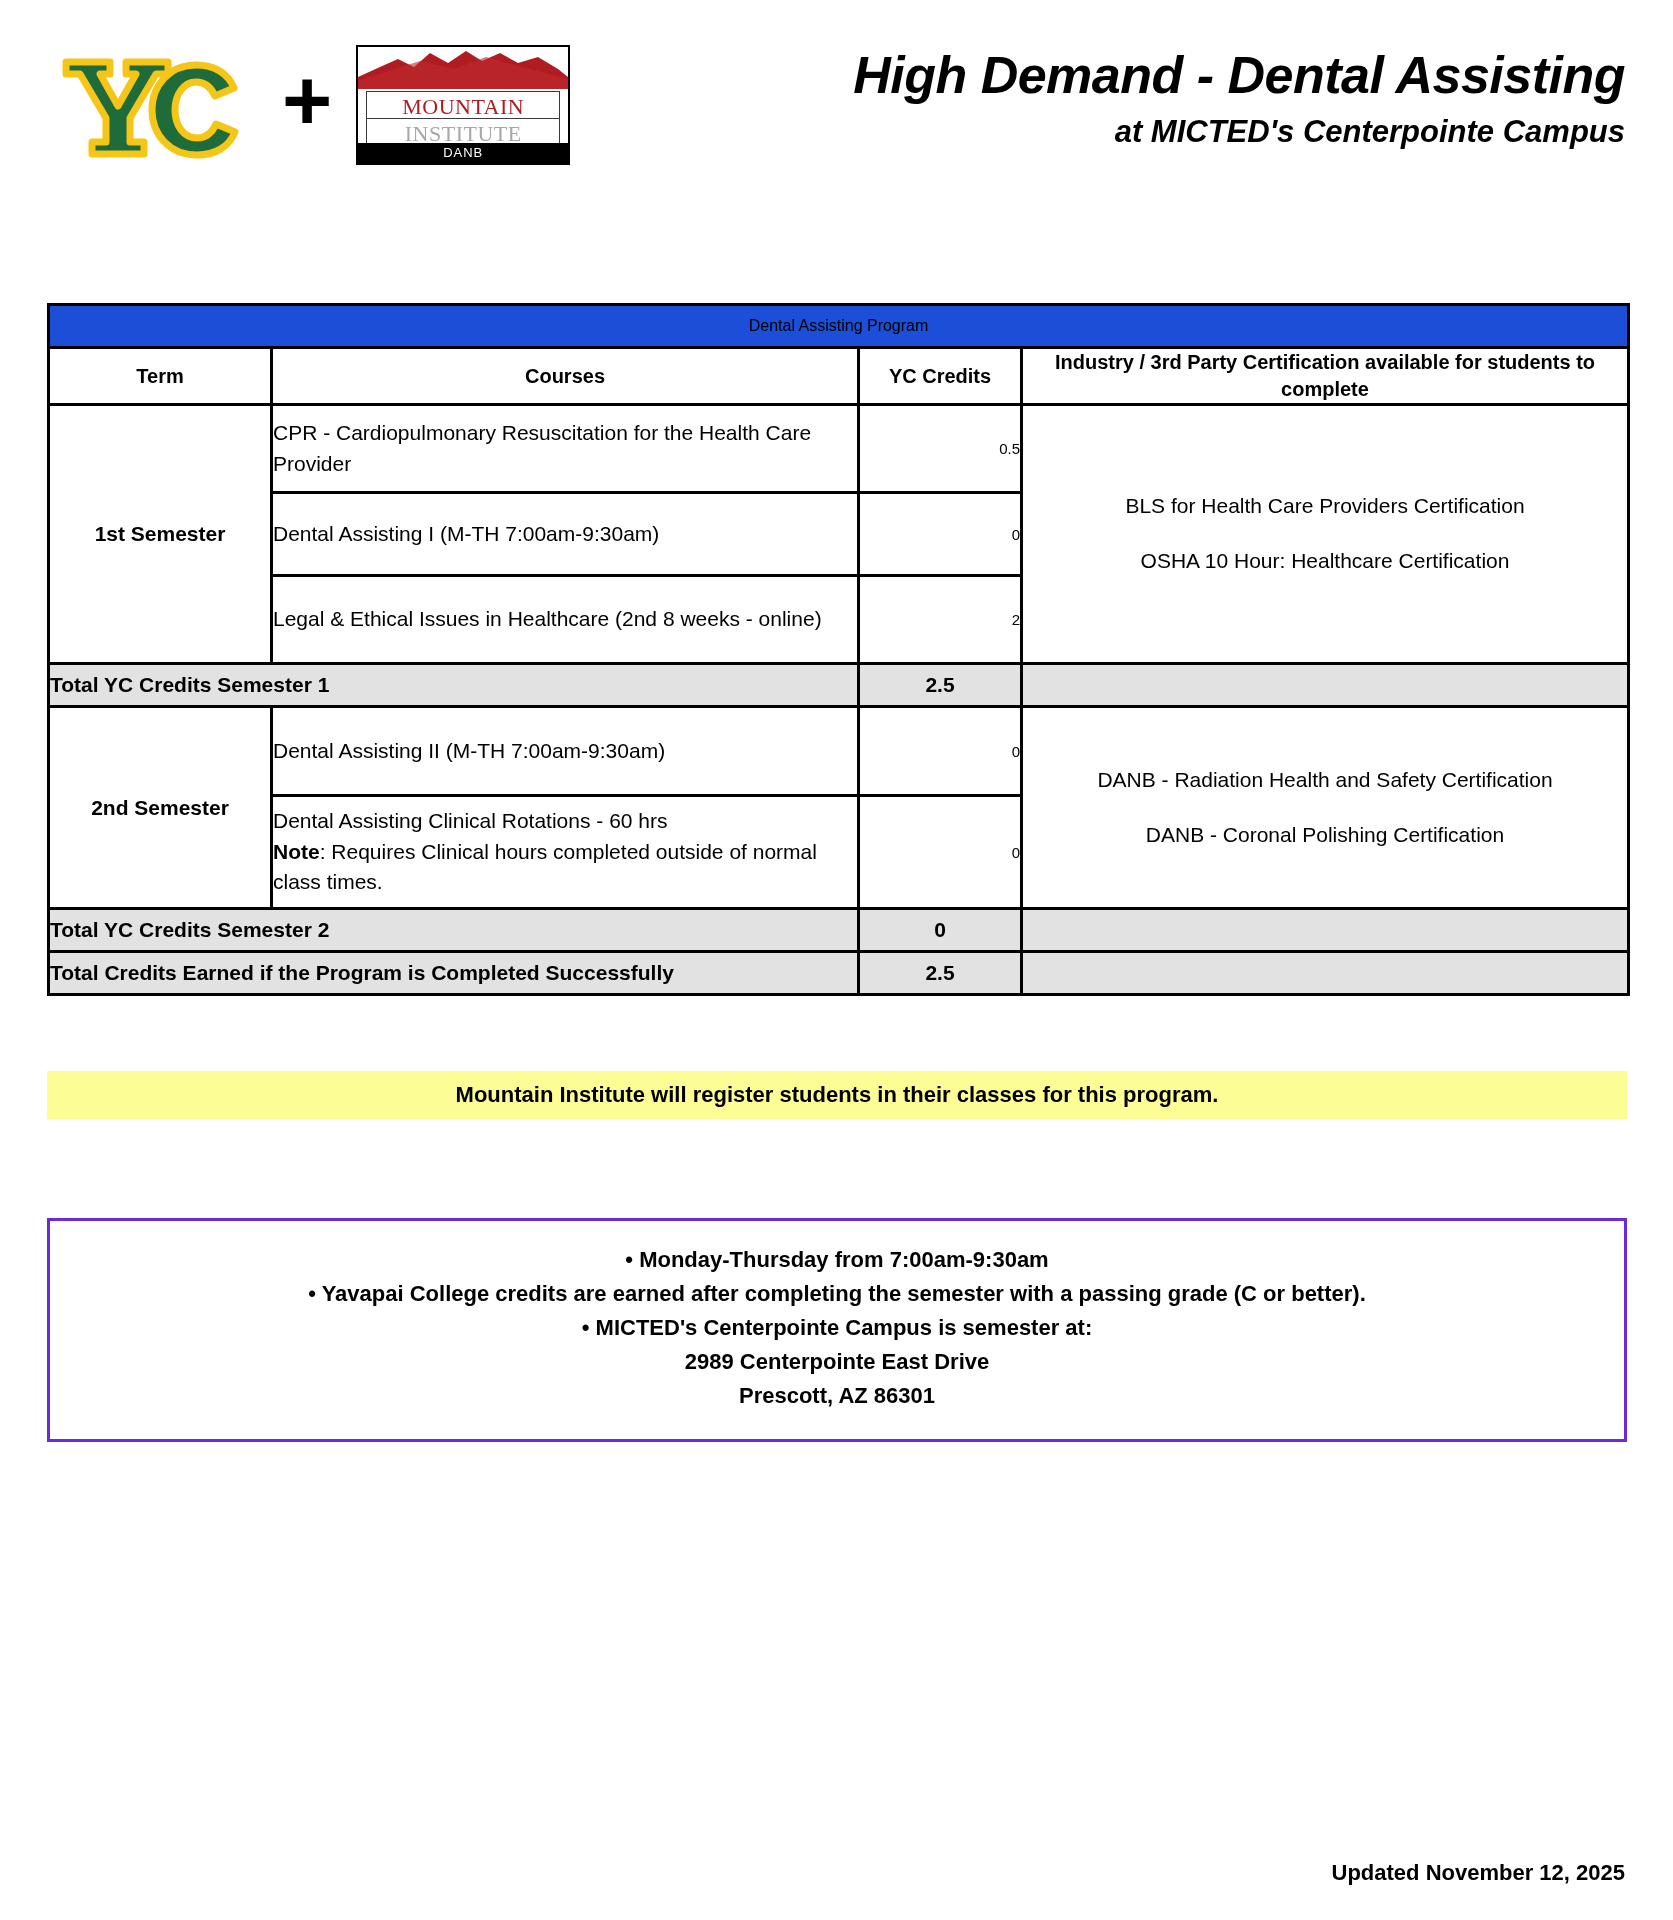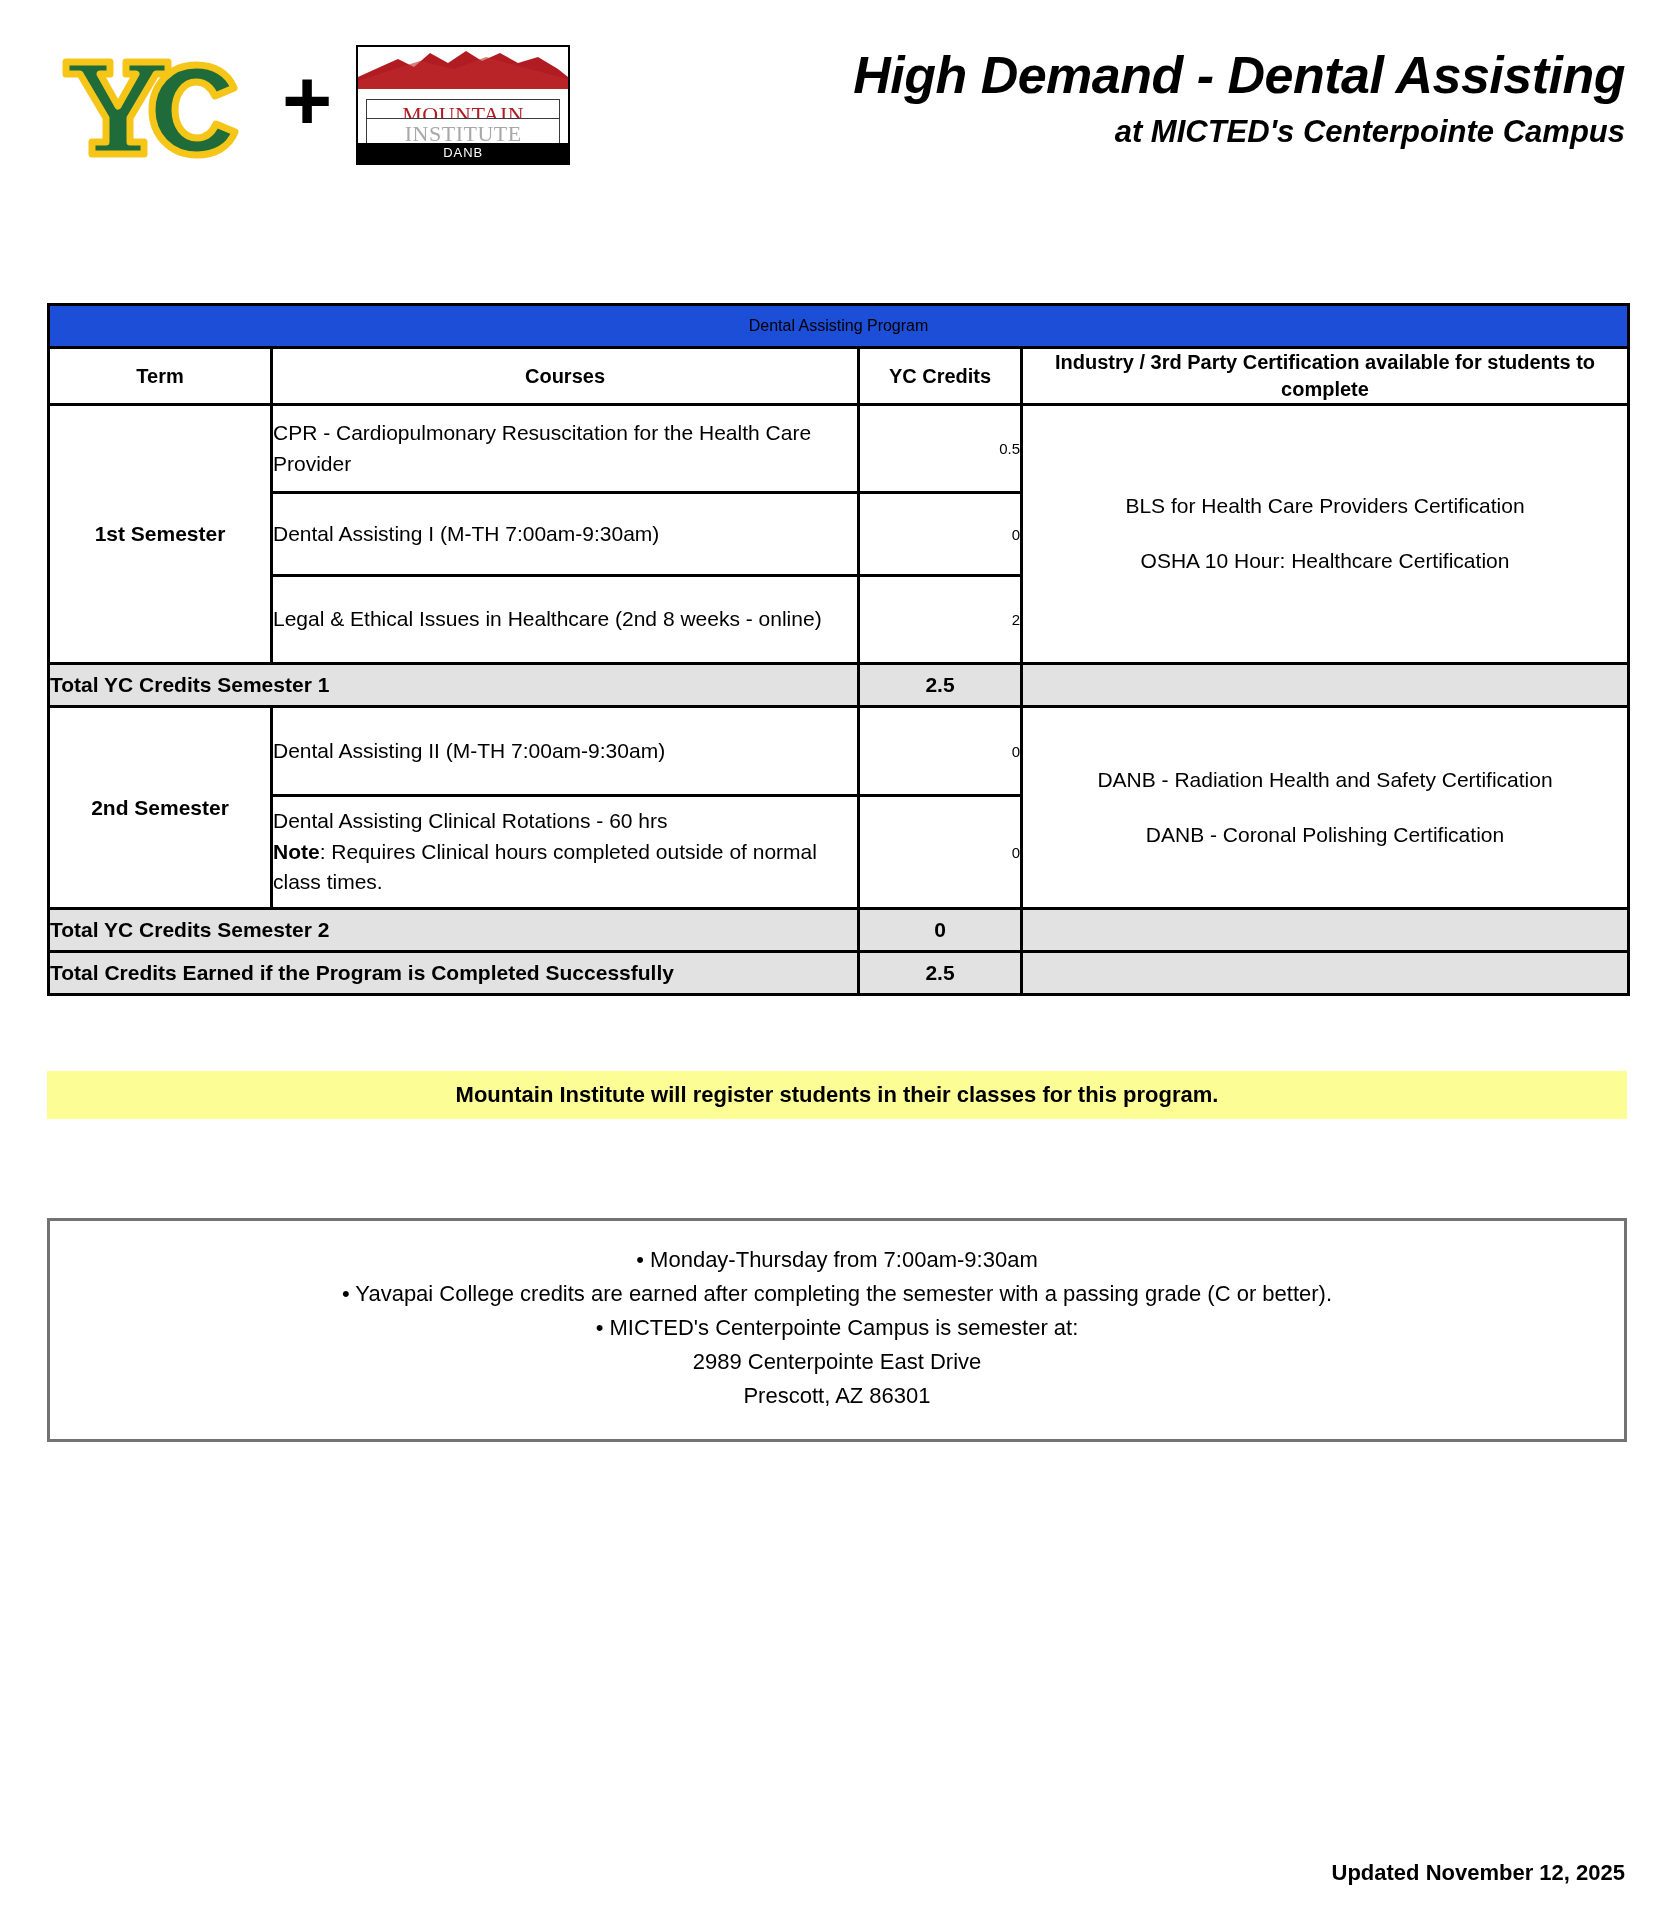--- a/index.html
+++ b/index.html
@@ -71,21 +71,21 @@
     left: 8px;
     width: 194px;
     box-sizing: border-box;
     border: 1px solid #3a3a3a;
     background: #ffffff;
     text-align: center;
     font-family: "Liberation Serif", serif;
     line-height: 1;
   }
   .mi-band-1 {
-    top: 52px;
+    top: 44px;
     height: 28px;
     color: #b01c22;
     font-size: 22px;
     letter-spacing: 0.5px;
     padding-top: 4px;
   }
   .mi-band-2 {
     top: 71px;
     height: 28px;
     color: #a8a8a8;
@@ -215,25 +215,25 @@
     font-family: "Liberation Sans", sans-serif;
   }
 
   
   .info-box {
     position: absolute;
     left: 47px;
     top: 1218px;
     width: 1580px;
     box-sizing: border-box;
-    border: 3px solid #737373;
+    border: 3px solid #6d28d9;
     padding: 22px 20px 26px 20px;
     text-align: center;
     font-size: 22px;
-    font-weight: normal;
+    font-weight: bold;
     line-height: 1.55;
     font-family: "Liberation Sans", sans-serif;
   }
   .info-line { display: block; }
 
   
   .footer-date {
     position: absolute;
     right: 48px;
     top: 1860px;

